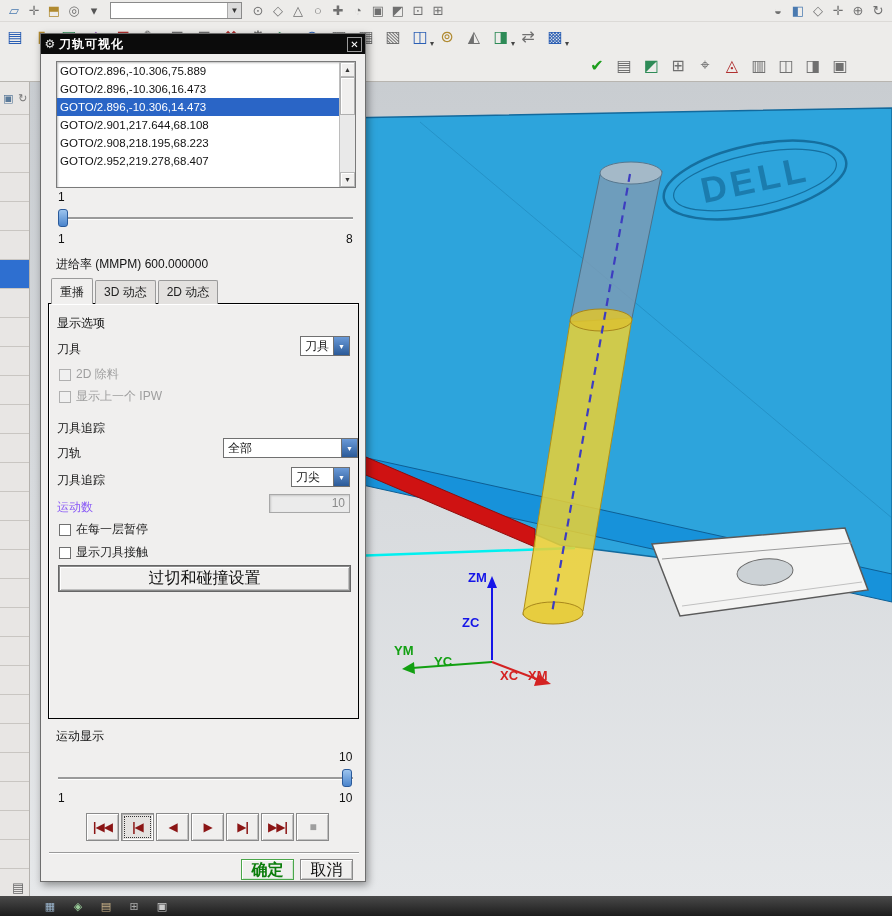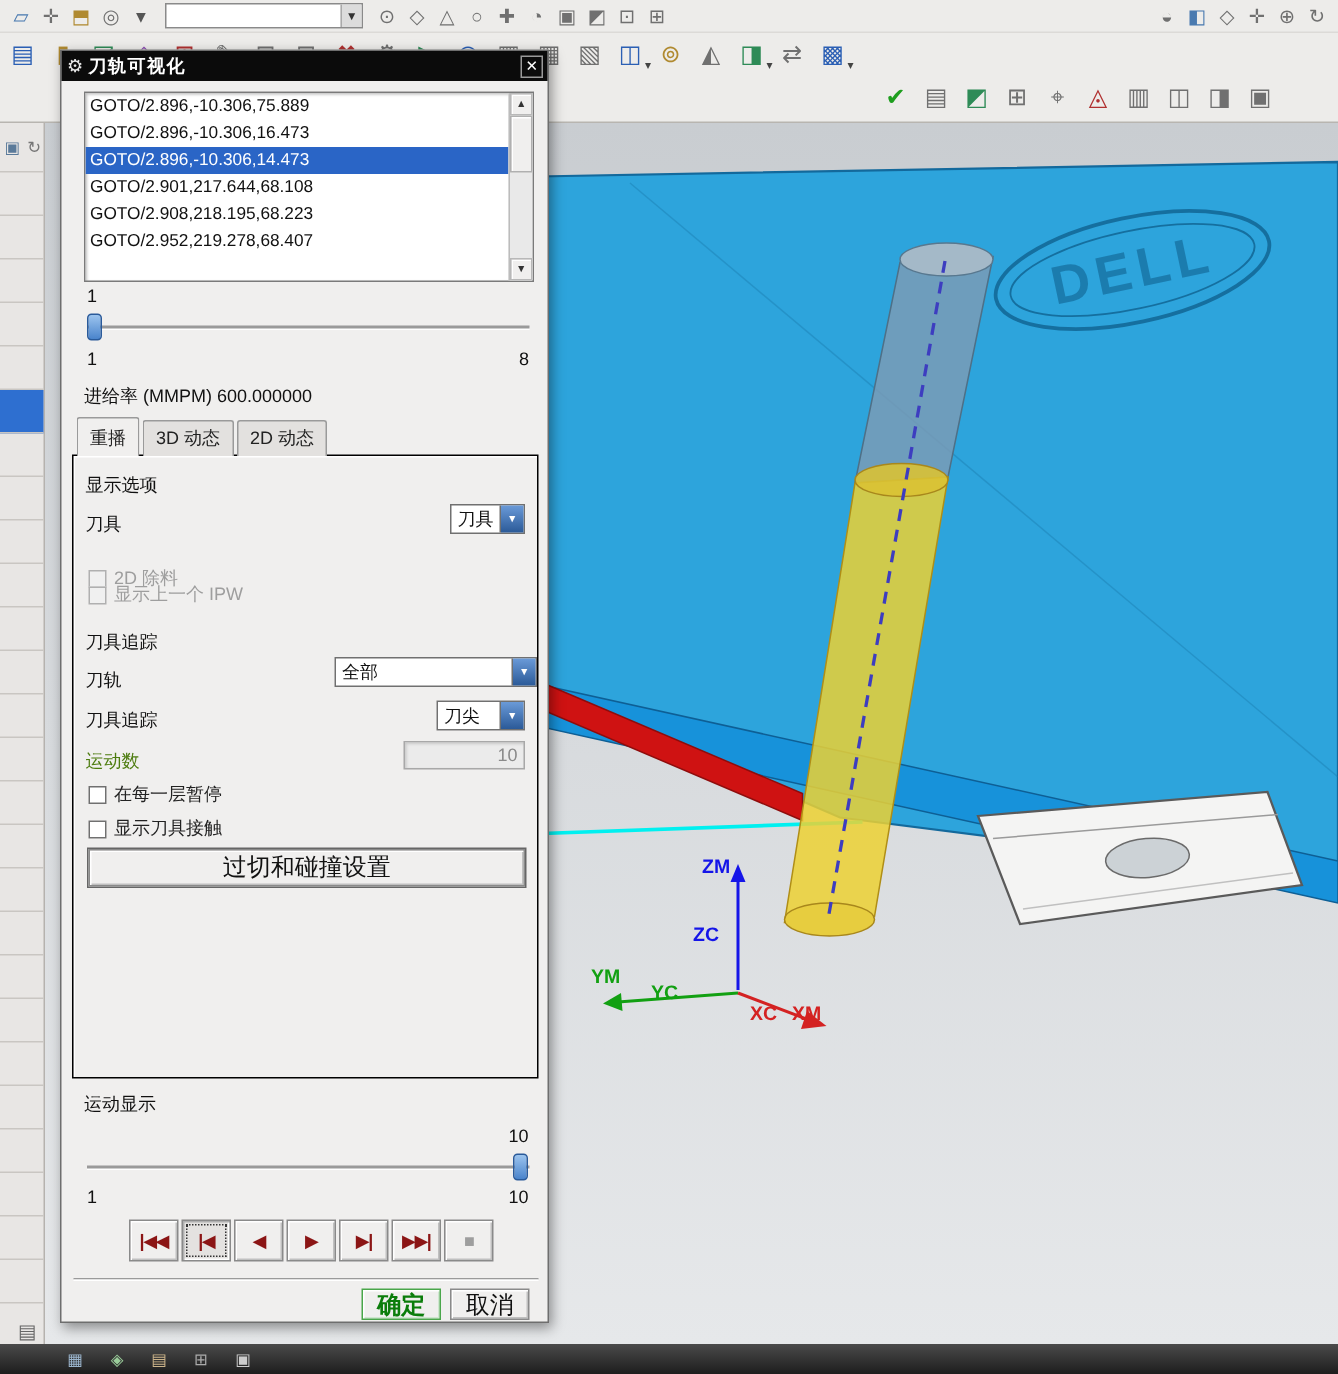--- a/index.html
+++ b/index.html
@@ -45,21 +45,21 @@
 
   .goto-list { position:absolute; left:15px; top:27px; width:300px; height:127px; background:#fff; border:1px solid #7a7a7a; box-shadow:inset 1px 1px 2px rgba(0,0,0,.25); overflow:hidden; }
   .goto-row { height:18px; line-height:18px; font-size:11.5px; white-space:nowrap; padding-left:3px; width:calc(100% - 16px); color:#111; }
   .goto-row.sel { background:#2a65c6; color:#fff; }
   .vsb { position:absolute; right:0; top:0; bottom:0; width:16px; background:#e9e9e9; border-left:1px solid #bcbcbc; }
   .vsb .up,.vsb .dn { position:absolute; left:0; width:15px; height:15px; font-size:7px; display:flex; align-items:center; justify-content:center; color:#333; background:#f0efee; border:1px solid #b8b8b8; box-shadow:inset 1px 1px 0 #fff; }
   .vsb .dn { bottom:0; }
   .vsb .th { position:absolute; left:0; top:15px; width:15px; height:38px; background:#f0efee; border:1px solid #b0b0b0; box-shadow:inset 1px 1px 0 #fff; }
 
   .abslbl { position:absolute; font-size:12px; color:#111; white-space:nowrap; }
-  .abslbl.dis { color:#4d7c0f; }
+  .abslbl.dis { color:#8b5cf6; }
 
   .slider { position:absolute; height:20px; }
   .slider .track { position:absolute; left:0; right:0; top:9px; height:2px; background:#9a9a9a; box-shadow:0 1px 0 #fff; }
   .slider .thumb { position:absolute; top:1px; width:10px; height:18px; background:linear-gradient(180deg,#9cc4ee,#4a84cc); border:1px solid #2a5a9a; border-radius:3px; }
 
   .tab-strip { position:absolute; left:10px; top:248px; height:22px; display:flex; align-items:flex-end; z-index:3; }
   .tab { font-size:12px; padding:3px 8px 3px; background:#e3e1df; border:1px solid #9a9a9a; border-bottom:none; border-radius:2px 2px 0 0; margin-right:2px; color:#222; }
   .tab.active { background:#f0efee; padding-top:5px; position:relative; z-index:4; }
 
   .groupbox { position:absolute; left:7px; top:269px; width:311px; height:416px; border:1px solid #000000; box-shadow:inset 1px 1px 0 #fff; background:#f0efee; }
@@ -300,21 +300,21 @@
 
     <div class="groupbox">
       <span class="abslbl" style="left:8px;top:11px">显示选项</span>
 
       <span class="abslbl" style="left:8px;top:37px">刀具</span>
       <span class="combo" style="left:251px;top:32px;width:50px">
         <span class="val">刀具</span>
         <span class="btn">▼</span>
       </span>
 
-      <span class="cbrow dis" style="left:10px;top:73px">
+      <span class="cbrow dis" style="left:10px;top:62px">
         <span class="cb"></span>
         <span>2D 除料</span>
       </span>
       <span class="cbrow dis" style="left:10px;top:84px">
         <span class="cb"></span>
         <span>显示上一个 IPW</span>
       </span>
 
       <span class="abslbl" style="left:8px;top:116px">刀具追踪</span>
 

